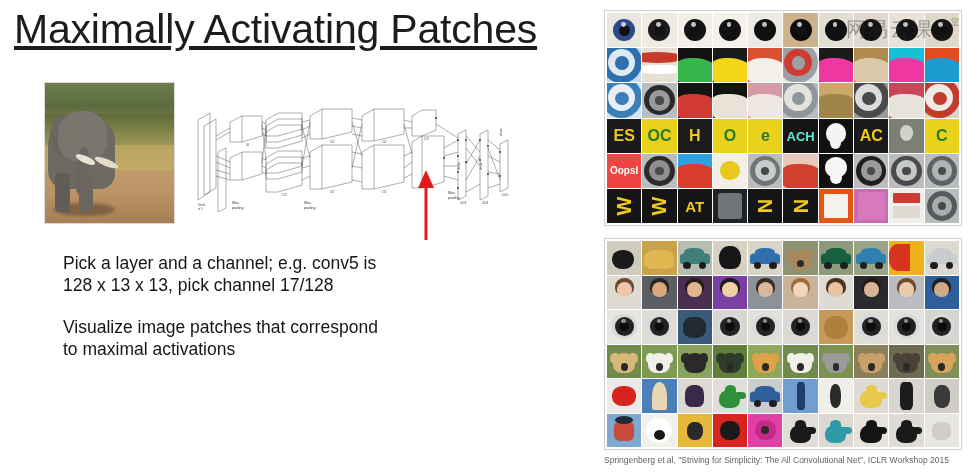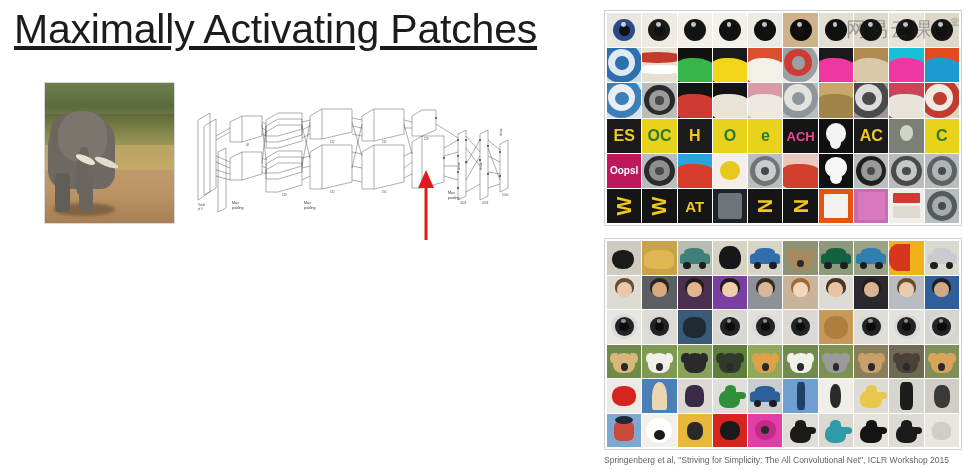--- a/index.html
+++ b/index.html
@@ -340,20 +340,24 @@
 </div>
 
 <div id="conv5-arrow">
   <svg viewBox="0 0 18 70" width="18" height="70">
     <line x1="9" y1="70" x2="9" y2="14" stroke="#e11b1b" stroke-width="3"></line>
     <polygon points="9,0 17,18 1,18" fill="#e11b1b"></polygon>
   </svg>
 </div>
 
 <div id="bullets">
+  <div class="bullet">Pick a layer and a channel; e.g. conv5 is
+128 x 13 x 13, pick channel 17/128</div>
+  <div class="bullet">Visualize image patches that correspond
+to maximal activations</div>
 </div>
 
 <div id="patch-grid-top" class="patch-grid">
     <div class="patch" style="background: rgb(233, 231, 223);">
       <div class="blob" style="left: 18%; top: 18%; width: 64%; height: 64%; background: rgb(42, 74, 140); border-radius: 50%;"></div>
       <div class="blob" style="left: 34%; top: 34%; width: 32%; height: 32%; background: rgb(17, 17, 17); border-radius: 50%;"></div>
       <div class="blob" style="left: 40%; top: 26%; width: 14%; height: 14%; background: rgba(255, 255, 255, 0.75); border-radius: 50%;"></div>
     </div>
     <div class="patch" style="background: rgb(239, 234, 226);">
       <div class="blob" style="left: 18%; top: 18%; width: 64%; height: 64%; background: rgb(27, 27, 27); border-radius: 50%;"></div>
@@ -484,36 +488,36 @@
     <div class="patch" style="background: rgb(28, 28, 28);">
       <span class="txt" style="color: rgb(240, 200, 30);">H</span>
     </div>
     <div class="patch" style="background: rgb(232, 210, 28);">
       <span class="txt" style="color: rgb(43, 122, 43);">O</span>
     </div>
     <div class="patch" style="background: rgb(232, 210, 28);">
       <span class="txt" style="color: rgb(43, 122, 43);">e</span>
     </div>
     <div class="patch" style="background: rgb(21, 21, 21);">
-      <span class="txt" style="color: #ec4899; font-size: 13px;">ACH</span>
+      <span class="txt" style="color: #5eead4; font-size: 13px;">ACH</span>
     </div>
     <div class="patch" style="background: rgb(16, 16, 16);">
       <div class="blob" style="left: 20%; top: 14%; width: 60%; height: 60%; background: rgb(244, 244, 244); border-radius: 50%;"></div>
       <div class="blob" style="left: 34%; top: 52%; width: 32%; height: 36%; background: rgb(244, 244, 244); border-radius: 50%;"></div>
     </div>
     <div class="patch" style="background: rgb(26, 26, 26);">
       <span class="txt" style="color: rgb(240, 200, 30);">AC</span>
     </div>
     <div class="patch" style="background: rgb(124, 127, 116);">
       <div class="blob" style="left: 30%; top: 20%; width: 40%; height: 46%; background: rgb(207, 211, 200); border-radius: 50%;"></div>
     </div>
     <div class="patch" style="background: rgb(232, 210, 28);">
       <span class="txt" style="color: rgb(43, 122, 43);">C</span>
     </div>
-    <div class="patch" style="background: #be185d;">
+    <div class="patch" style="background: #ef4444;">
       <span class="txt" style="color: rgb(255, 255, 255); font-size: 10px;">Oopsl</span>
     </div>
     <div class="patch" style="background: rgb(185, 189, 190);">
       <div class="blob" style="left: 6%; top: 6%; width: 88%; height: 88%; background: rgb(43, 43, 43); border-radius: 50%;"></div>
       <div class="blob" style="left: 20%; top: 20%; width: 60%; height: 60%; background: rgb(143, 143, 143); border-radius: 50%;"></div>
       <div class="blob" style="left: 38%; top: 38%; width: 24%; height: 24%; background: rgb(74, 74, 74); border-radius: 50%;"></div>
     </div>
     <div class="patch" style="background: rgb(42, 163, 224);">
       <div class="blob" style="left: -10%; top: 30%; width: 130%; height: 80%; background: rgb(216, 61, 44); border-radius: 40% 60% 50% 50%;"></div>
     </div>

